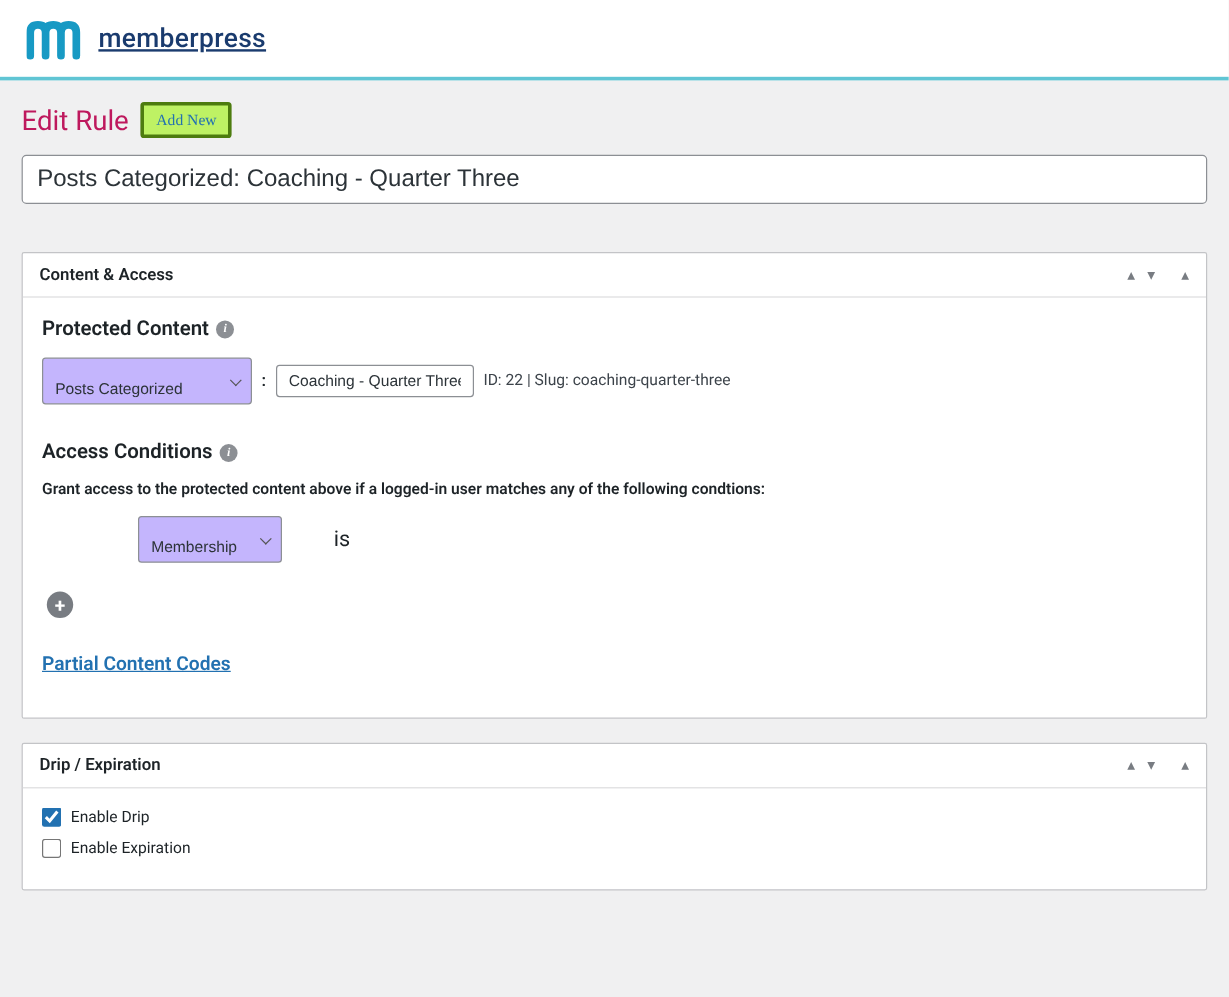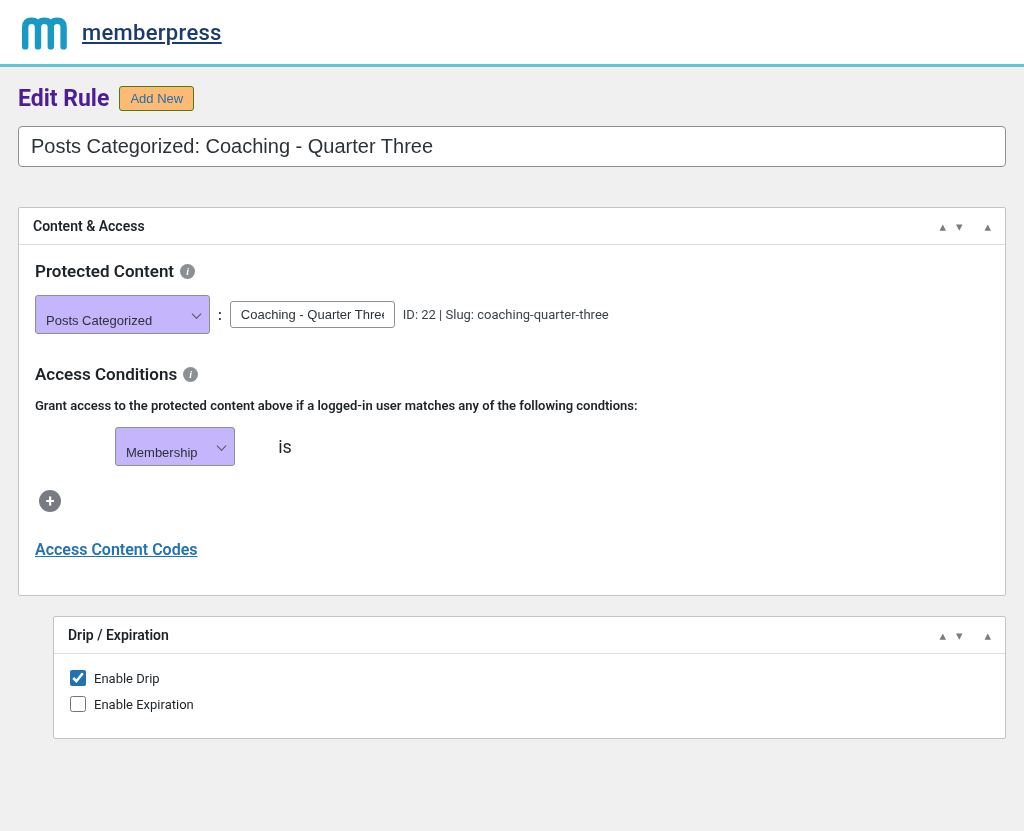--- a/index.html
+++ b/index.html
@@ -32,48 +32,49 @@
       padding: 18px;
     }
     .page-title-row {
       display: flex;
       align-items: center;
       gap: 10px;
       margin-bottom: 14px;
     }
     .page-title {
       font-size: 23px;
-      font-weight: 700;
-      color: #4c1d95;
+      font-weight: 400;
+      color: #be185d;
     }
     .add-new-btn {
-      background: #fdba74;
-      border: 1px solid #4d7c0f;
+      background: #bef264;
+      border: 3px solid #4d7c0f;
       color: #2271b1;
       padding: 4px 10px;
       font-size: 13px;
       border-radius: 3px;
       cursor: pointer;
+      font-family: Liberation Serif, serif;
     }
     .title-input {
       width: 100%;
       padding: 8px 12px;
       font-size: 20px;
       border: 1px solid #8c8f94;
       border-radius: 4px;
       background: #fff;
       color: #2c3338;
     }
     .panel {
       background: #fff;
       border: 1px solid #c3c4c7;
       margin-top: 40px;
       border-radius: 2px;
     }
-    .panel + .panel { margin-top: 20px; margin-left: 35px; }
+    .panel + .panel { margin-top: 20px; }
     .panel-header {
       padding: 10px 14px;
       border-bottom: 1px solid #dcdcde;
       display: flex;
       justify-content: space-between;
       align-items: center;
     }
     .panel-header-title {
       font-size: 14px;
       font-weight: 600;
@@ -293,21 +294,21 @@
           <select class="select-box" style="min-width:120px;">
             <option>Membership</option>
           </select>
         </span>
         <span class="condition-op">is</span>
       </div>
 
       <span class="add-circle">+</span>
 
       <div>
-        <a class="link">Access Content Codes</a>
+        <a class="link">Partial Content Codes</a>
       </div>
 
       <div style="height:20px;"></div>
     </div>
   </div>
 
   
   <div class="panel">
     <div class="panel-header">
       <span class="panel-header-title">Drip / Expiration</span>

